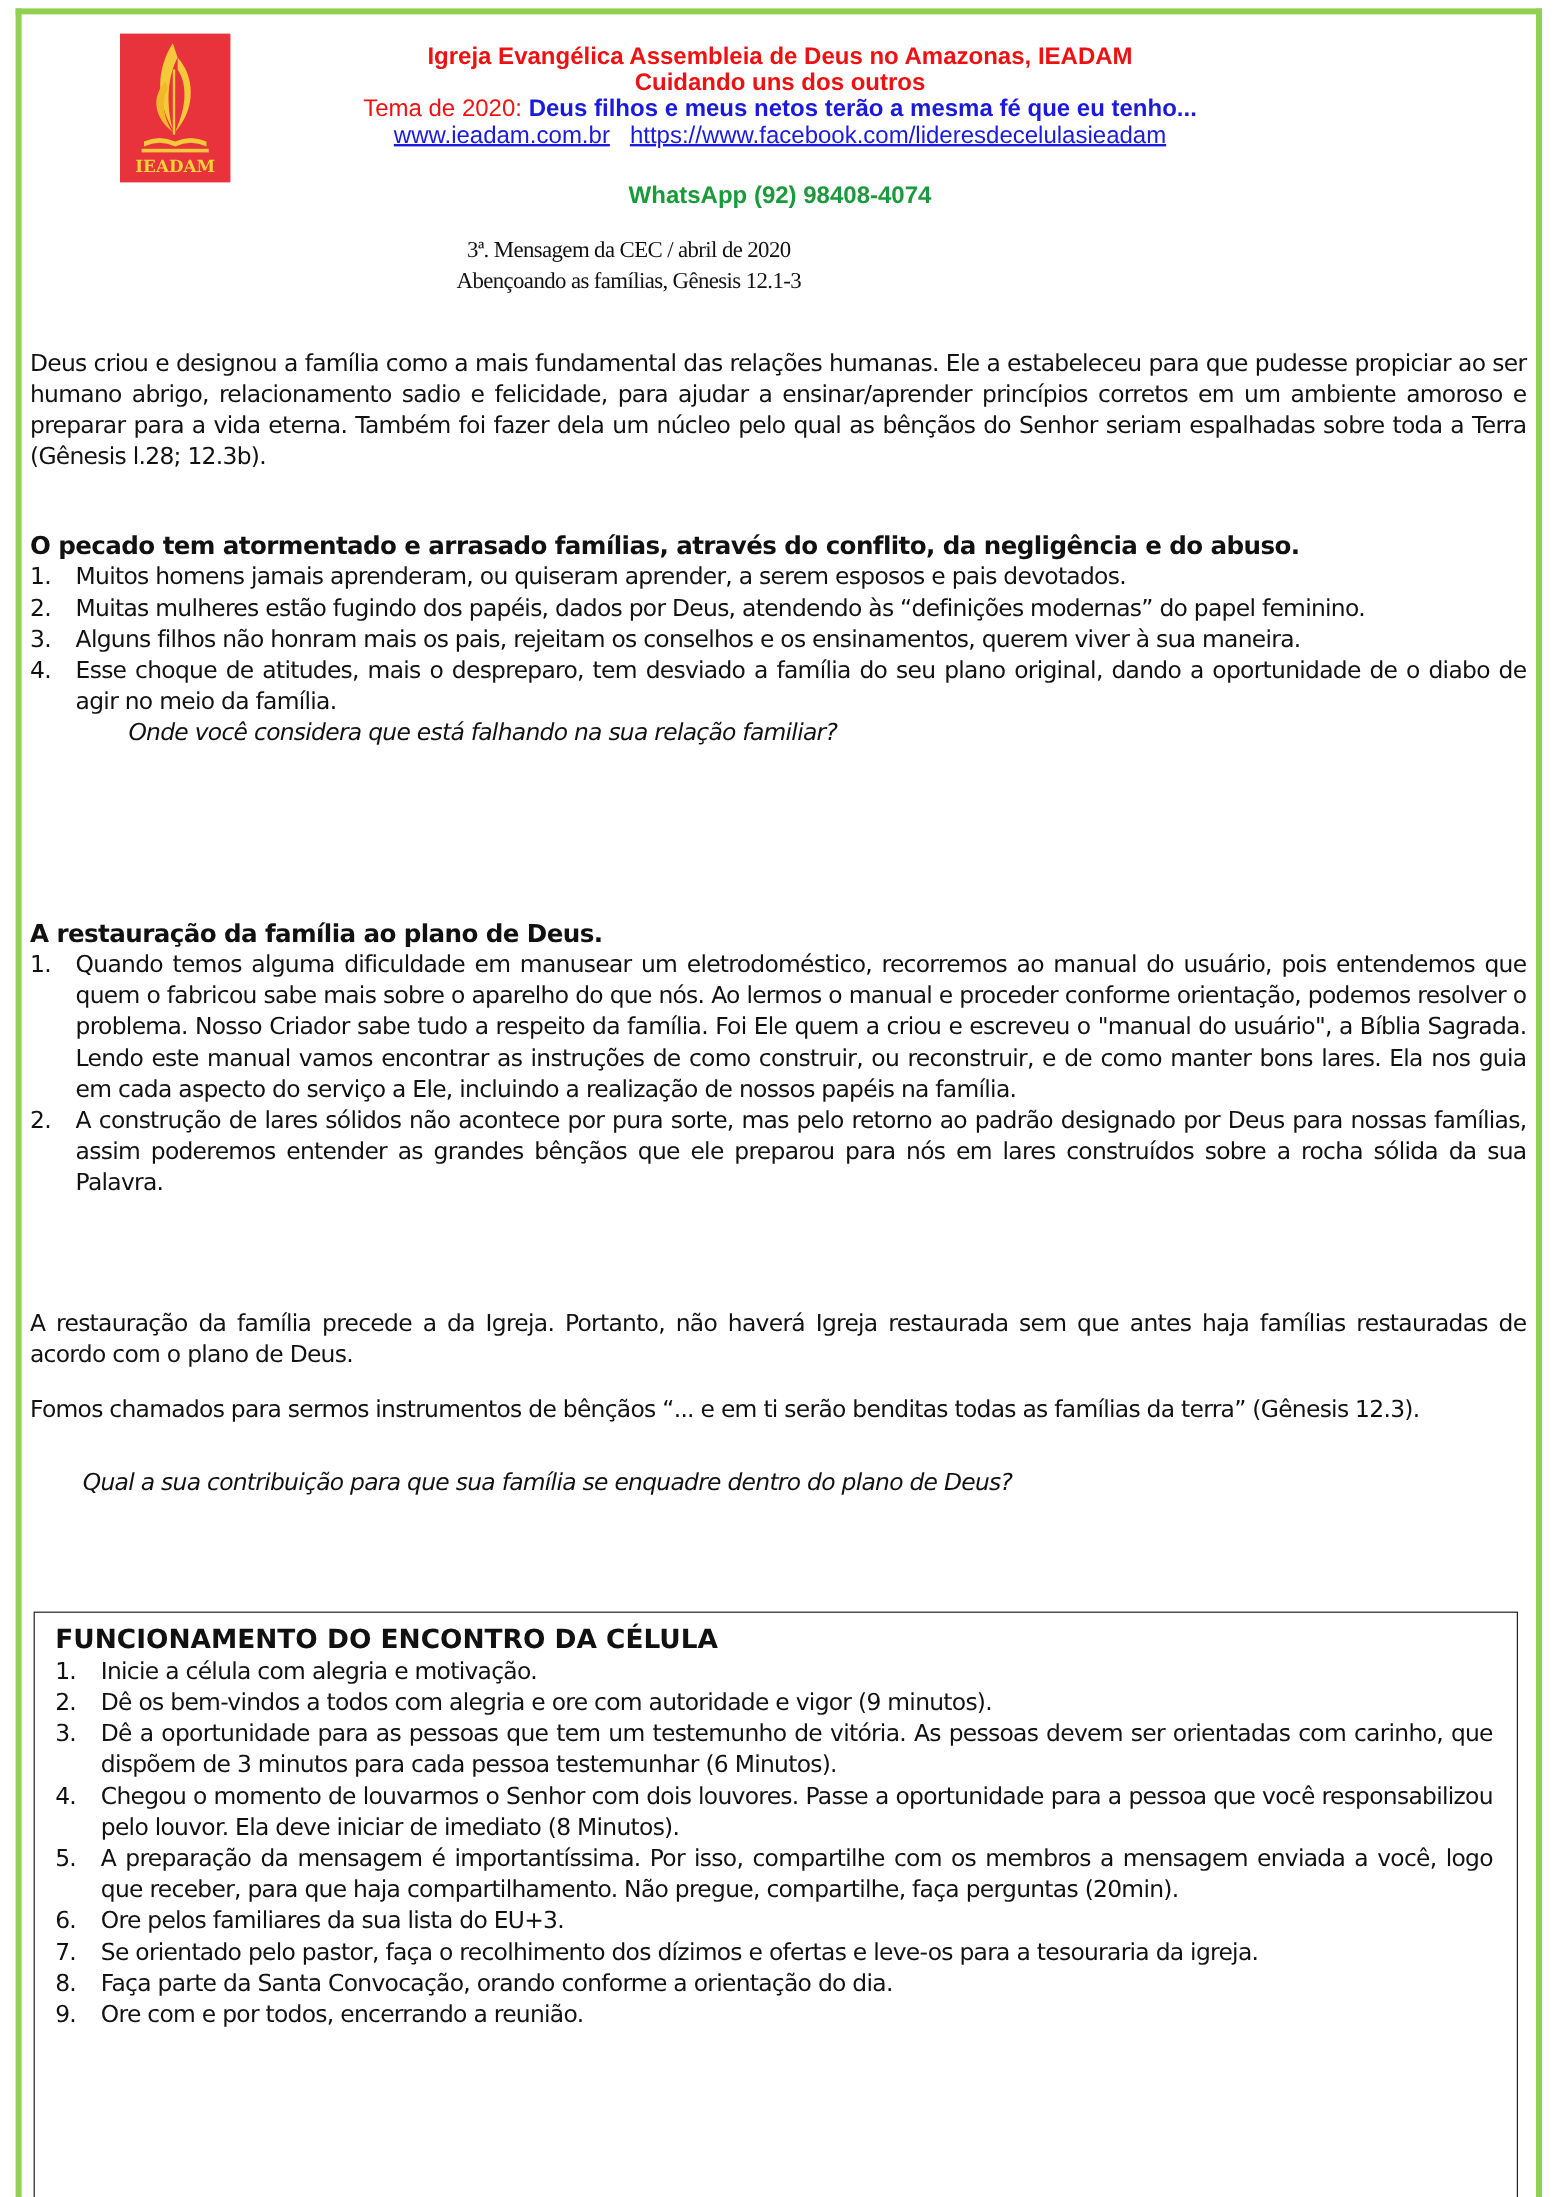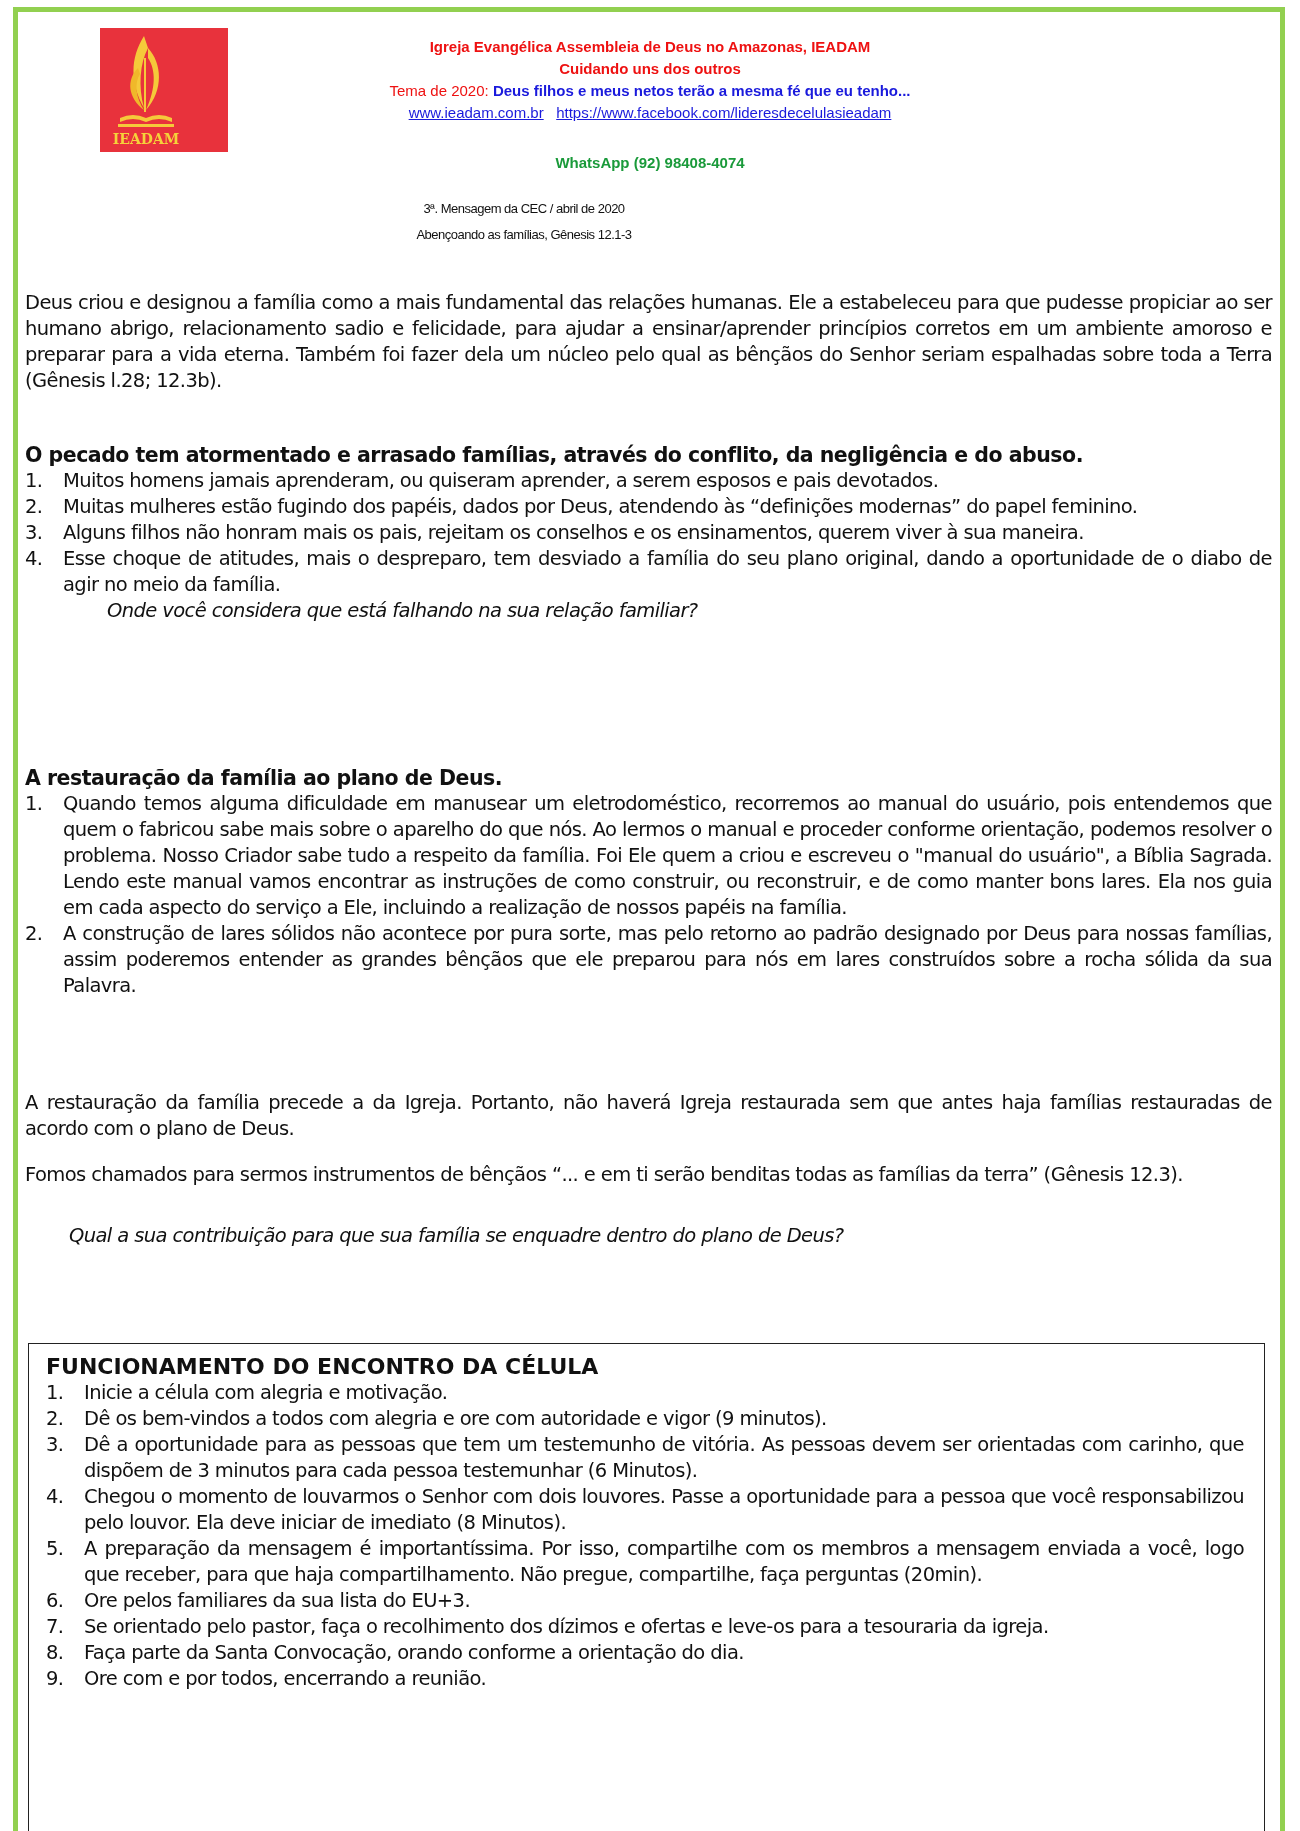--- a/index.html
+++ b/index.html
@@ -1,27 +1,27 @@
 <!DOCTYPE html>
 <html><head>
 <meta charset="utf-8">
 <style>
   html, body { margin:0; padding:0; background:#ffffff; }
   body { width:1300px; height:1831px; overflow:hidden; position:relative; font-family:"DejaVu Sans", sans-serif; color:#111; }
   .frame { position:absolute; left:13px; top:7px; width:1272px; height:1840px; border:5px solid #92d050; border-bottom:none; box-sizing:border-box; }
-  .logo { position:absolute; left:100px; top:28px; width:92px; height:124px; background:#e8323c;padding-left:36px; }
+  .logo { position:absolute; left:100px; top:28px; width:92px; height:124px; background:#e8323c; }
   .logo svg { position:absolute; left:0; top:0; }
   .logo-text { position:absolute; left:0; width:92px; bottom:5px; text-align:center; color:#f5d23a; font-family:"DejaVu Serif", serif; font-weight:bold; font-size:14px; letter-spacing:0px; }
-  .header { position:absolute; left:230px; top:36px; width:840px; text-align:center; font-family:"Liberation Sans", sans-serif; font-size:15px; line-height:22px; }
+  .header { position:absolute; left:230px; top:36px; width:840px; text-align:center; font-family:"Liberation Sans", sans-serif; font-size:20px; line-height:22px; }
   .header .red { color:#ee1111; }
   .header .bold { font-weight:bold; }
   .header .blue { color:#1a1adc; font-weight:bold; }
   .header a { color:#1a1adc; text-decoration:underline; }
   .header .green { color:#1a9a3a; font-weight:bold;margin-top:28px; }
-  .subtitle { position:absolute; left:0; width:1048px; top:196px; text-align:center; font-family:Liberation Sans, sans-serif; font-size:13px; line-height:26px; letter-spacing:-0.5px; }
+  .subtitle { position:absolute; left:0; width:1048px; top:196px; text-align:center; font-family:Liberation Serif, serif; font-size:19px; line-height:26px; letter-spacing:-0.5px; }
   .content { position:absolute; left:25px; width:1247px; font-family:"DejaVu Sans", sans-serif; font-size:19.5px; line-height:26px; letter-spacing:-0.6px; }
   .just { text-align:justify; }
   .h { font-weight:bold; font-size:20.5px; letter-spacing:-0.5px; }
   ol { margin:0; padding:0; list-style:none; }
   ol li { position:relative; padding-left:38px; text-align:justify; }
   ol li .num { position:absolute; left:0; top:0; }
   .it { font-style:italic;margin-left:44px; }
   .box { position:absolute; left:28px; top:1343px; width:1237px; height:520px; border:1.5px solid #222; box-sizing:border-box; }
   .box .content { position:absolute; left:17px; top:10px; width:1198px; }
   .box .h { font-size:22px; letter-spacing:0; }

